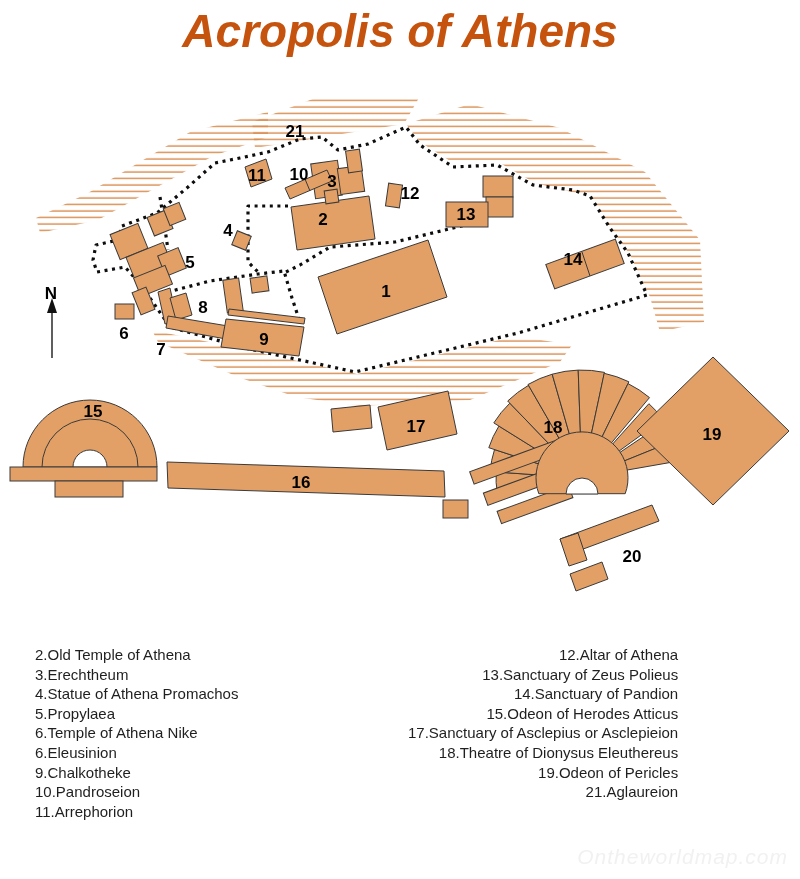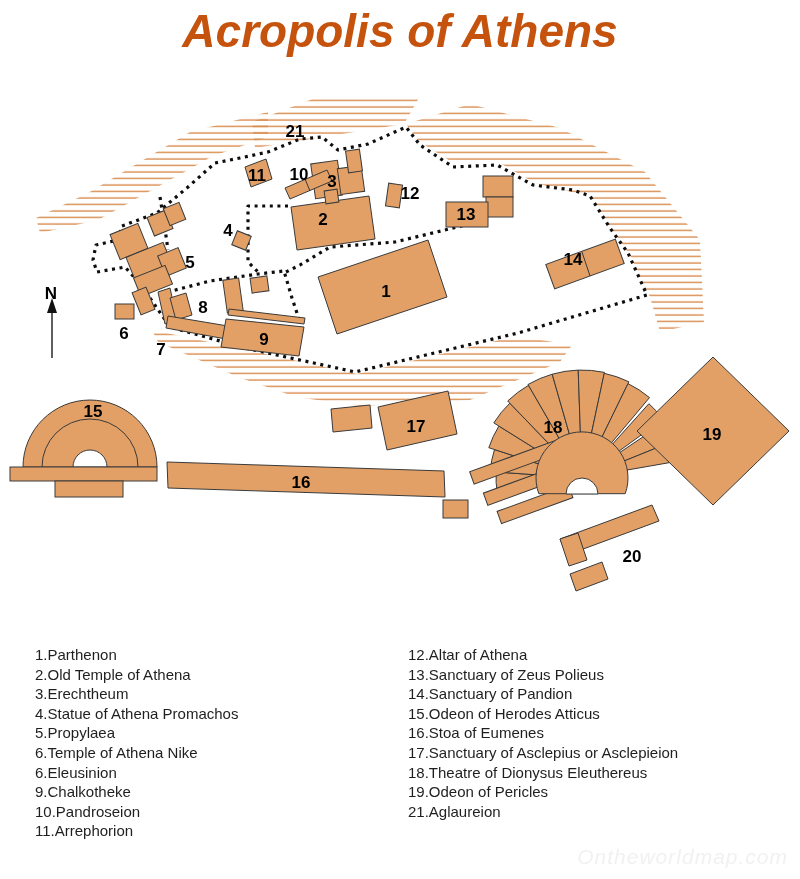--- a/index.html
+++ b/index.html
@@ -17,21 +17,21 @@
   .dots{fill:none;stroke:#0d0d0d;stroke-width:3.2;stroke-dasharray:3 4.6;
         stroke-linecap:butt;stroke-linejoin:round;}
   .thin{stroke:#1a1a1a;stroke-width:1.4;fill:none;}
   .divline{stroke:#3A3A3A;stroke-width:1;fill:none;}
   .arrowhead{fill:#111;stroke:none;}
   .maplabel{font-family:"Liberation Sans",sans-serif;font-size:17px;font-weight:700;
         fill:#000;text-anchor:middle;}
   .legend{position:absolute;top:645px;left:0;width:800px;color:#1f1f1f;}
   .legend .col{position:absolute;top:0;white-space:nowrap;font-size:15px;line-height:19.6px;}
   .legend .col.left{left:35px;}
-  .legend .col.right{left:408px;}
+  .legend .col.right{left:408px;text-align:right;}
   .watermark{position:absolute;top:845px;right:12px;font-style:italic;font-size:21px;
         color:#f1f1f1;letter-spacing:1px;}
 </style>
 </head>
 <body>
 
 <div class="page">
   <h1 class="map-title" style="color: rgb(197, 82, 13);">Acropolis of Athens</h1>
 
   <svg class="map-svg" width="800" height="630" viewBox="0 0 800 630" id="mapsvg">
@@ -138,37 +138,35 @@
         <text x="416" y="432" class="maplabel">17</text>
         <text x="553" y="433" class="maplabel">18</text>
         <text x="712" y="440" class="maplabel">19</text>
         <text x="632" y="562" class="maplabel">20</text>
         <text x="295" y="137" class="maplabel">21</text>
       </g>
   </svg>
 
   <div class="legend">
     <div class="col left" id="legend-left">
-        <div>1.Parthenon</div>
         <div>2.Old Temple of Athena</div>
         <div>3.Erechtheum</div>
         <div>4.Statue of Athena Promachos</div>
         <div>5.Propylaea</div>
         <div>6.Temple of Athena Nike</div>
         <div>6.Eleusinion</div>
         <div>9.Chalkotheke</div>
         <div>10.Pandroseion</div>
         <div>11.Arrephorion</div>
       </div>
     <div class="col right" id="legend-right">
         <div>12.Altar of Athena</div>
         <div>13.Sanctuary of Zeus Polieus</div>
         <div>14.Sanctuary of Pandion</div>
         <div>15.Odeon of Herodes Atticus</div>
-        <div>16.Stoa of Eumenes</div>
         <div>17.Sanctuary of Asclepius or Asclepieion</div>
         <div>18.Theatre of Dionysus Eleuthereus</div>
         <div>19.Odeon of Pericles</div>
         <div>21.Aglaureion</div>
       </div>
   </div>
 
   <div class="watermark">Ontheworldmap.com</div>
 </div>
 

